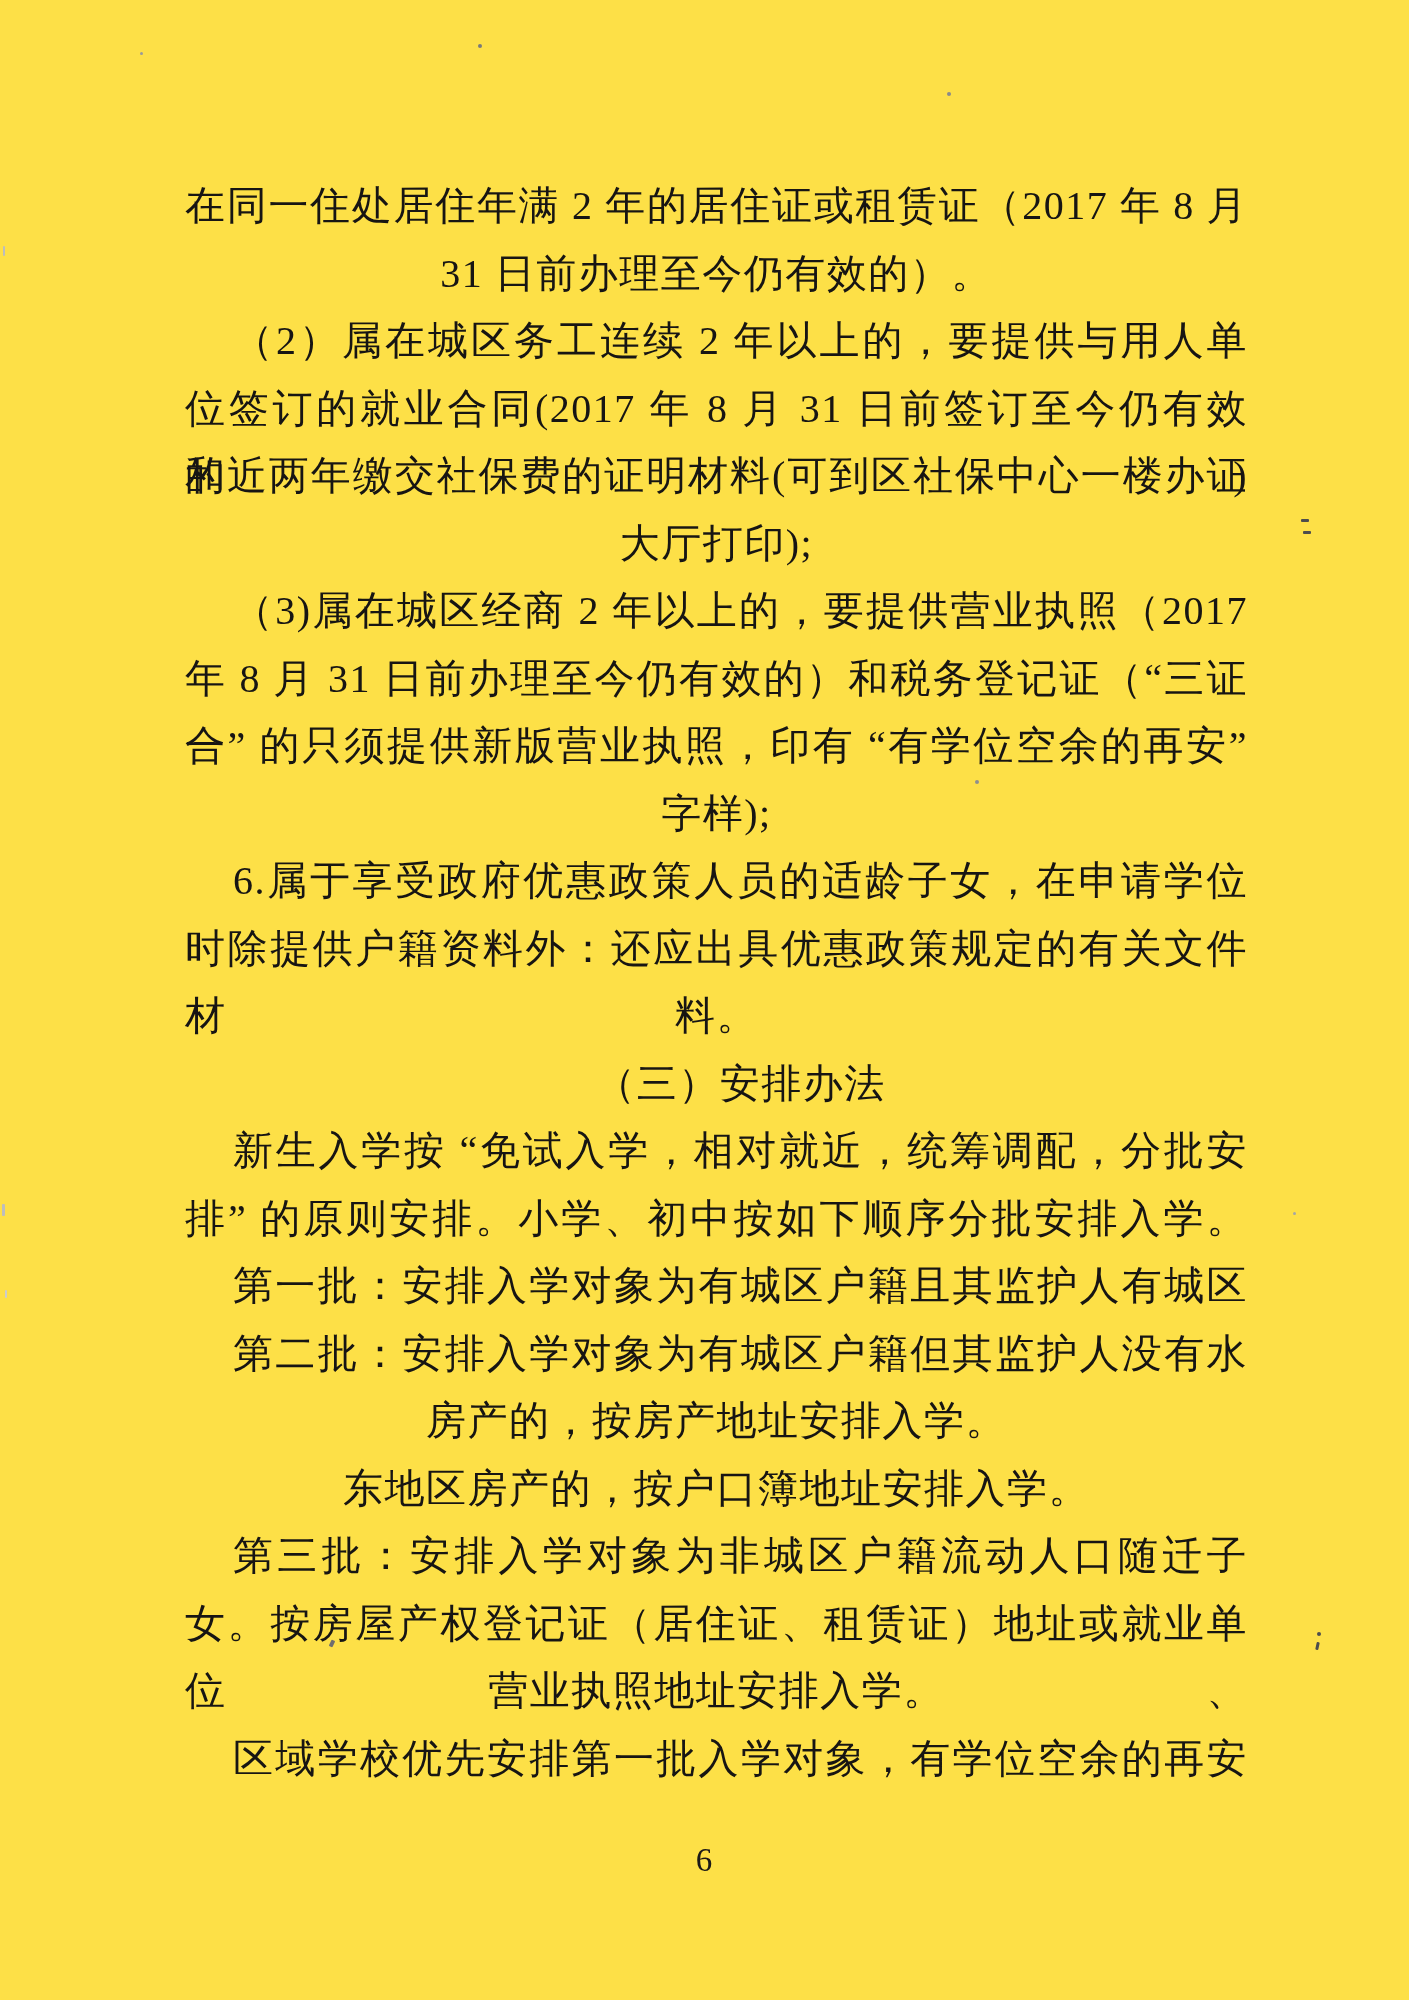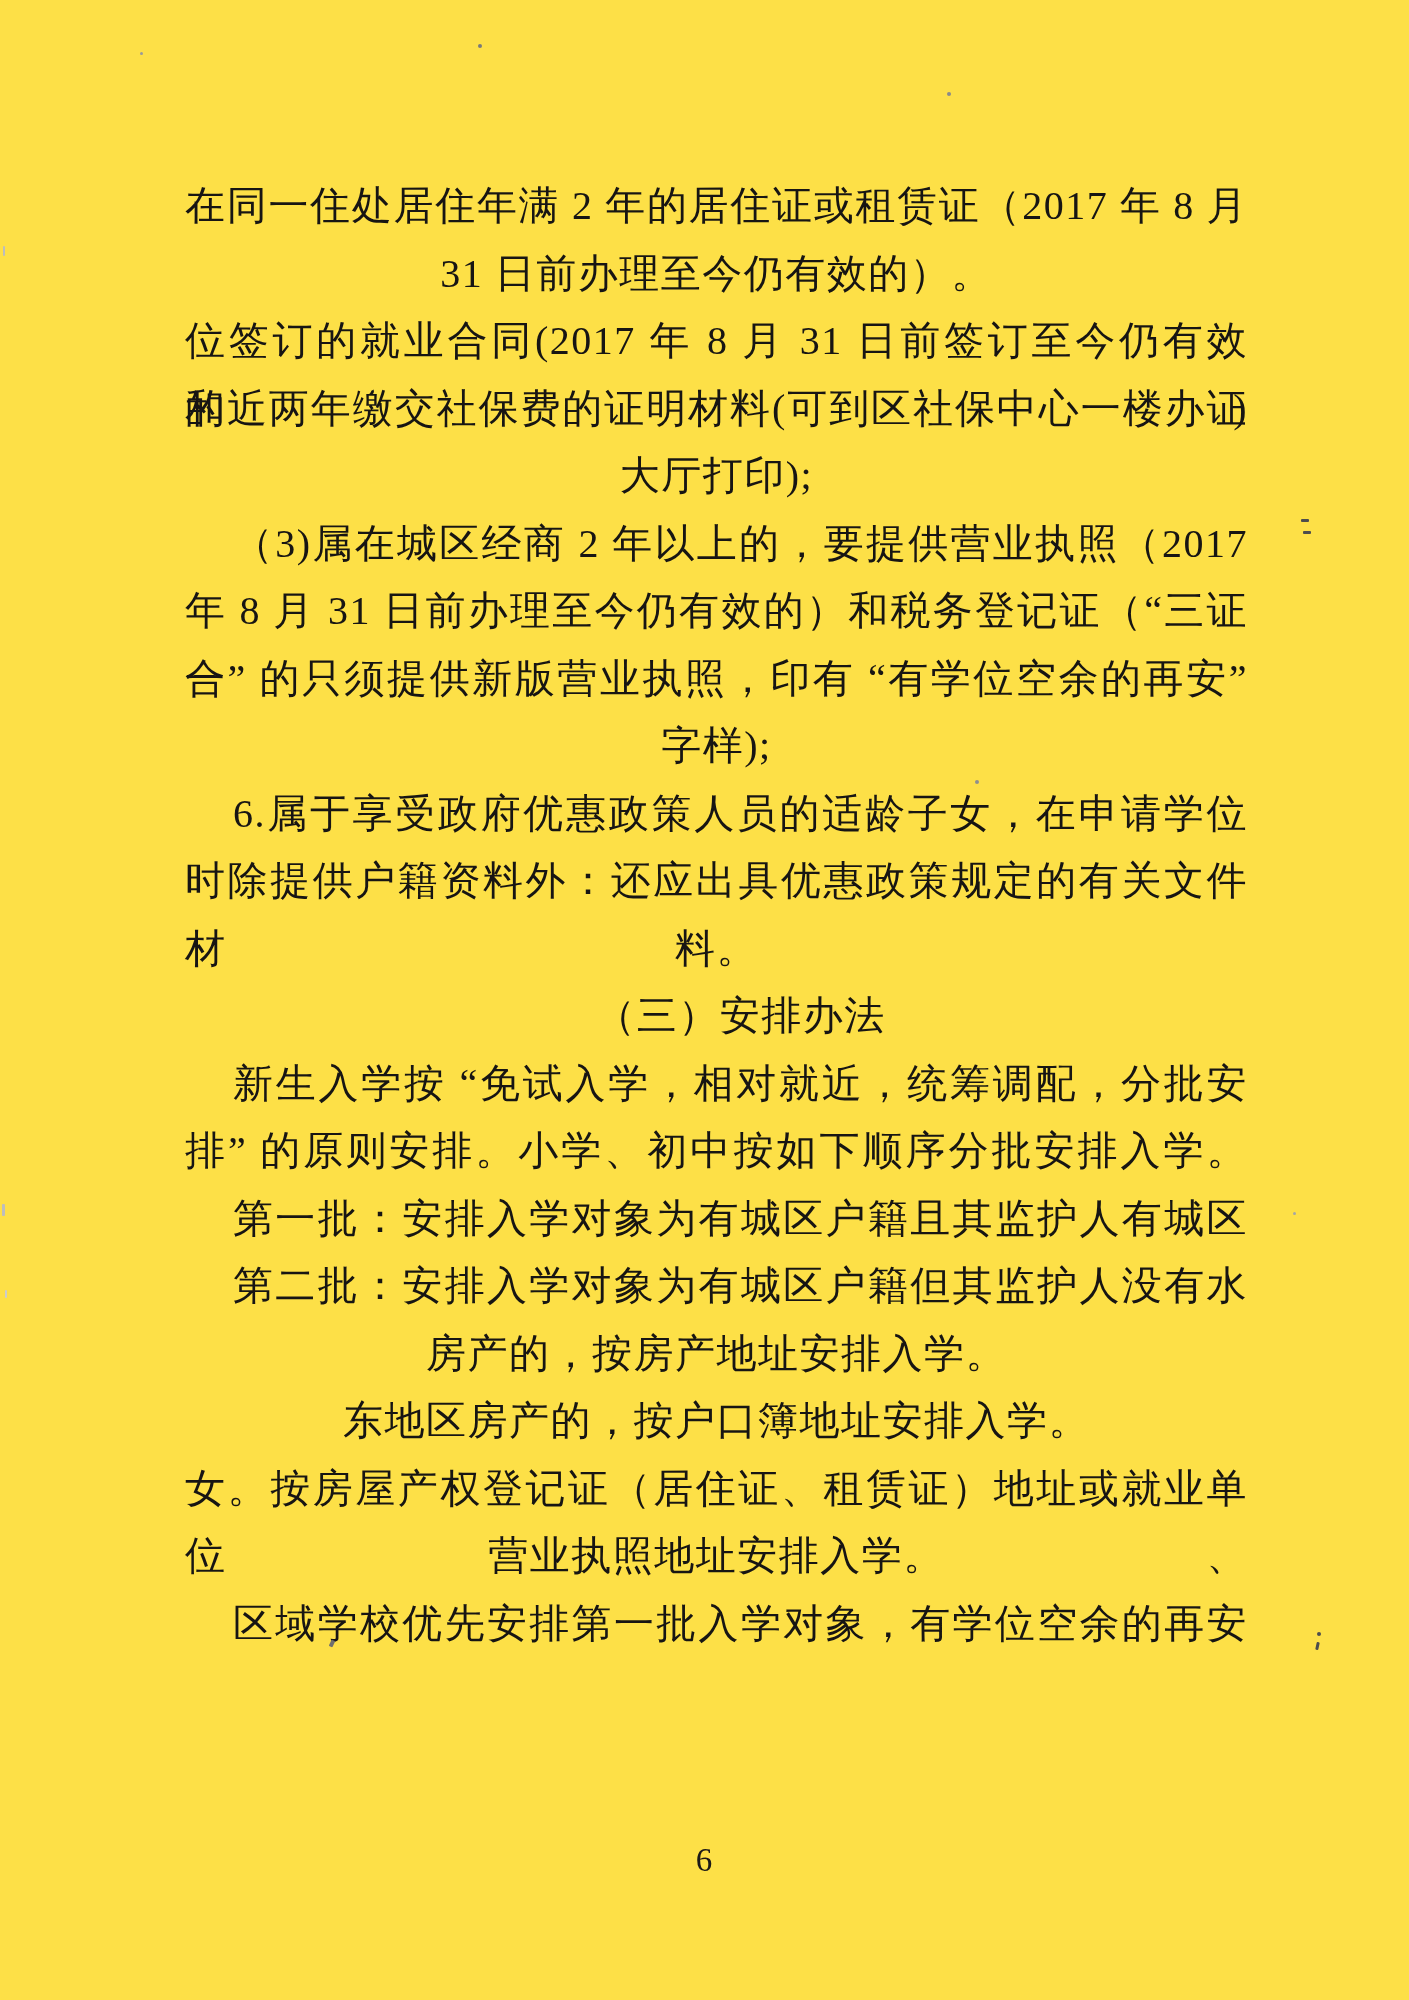--- a/index.html
+++ b/index.html
@@ -62,37 +62,39 @@
   .sp.bar { border-radius: 1px; }
 </style>
 </head>
 <body>
 
 <div class="page">
 
   <div class="textblock">
       <div class="line full"><span>在同一住处居住年满 2 年的居住证或租赁证（2017 年 8 月</span></div>
       <div class="line"><span>31 日前办理至今仍有效的）。</span></div>
+      <div class="line full ind"><span>（2）属在城区务工连续 2 年以上的，要提供与用人单</span></div>
       <div class="line full"><span>位签订的就业合同(2017 年 8 月 31 日前签订至今仍有效的)</span></div>
       <div class="line full"><span>和近两年缴交社保费的证明材料(可到区社保中心一楼办证</span></div>
       <div class="line"><span>大厅打印);</span></div>
       <div class="line full ind"><span>（3)属在城区经商 2 年以上的，要提供营业执照（2017</span></div>
       <div class="line full"><span>年 8 月 31 日前办理至今仍有效的）和税务登记证（“三证合</span></div>
       <div class="line full"><span>一” 的只须提供新版营业执照，印有 “有学位空余的再安”</span></div>
       <div class="line"><span>字样);</span></div>
       <div class="line full ind"><span>6.属于享受政府优惠政策人员的适龄子女，在申请学位</span></div>
       <div class="line full"><span>时除提供户籍资料外：还应出具优惠政策规定的有关文件材</span></div>
       <div class="line"><span>料。</span></div>
       <div class="line ind"><b>（三）安排办法</b></div>
       <div class="line full ind"><span>新生入学按 “免试入学，相对就近，统筹调配，分批安</span></div>
       <div class="line full"><span>排” 的原则安排。小学、初中按如下顺序分批安排入学。</span></div>
       <div class="line full ind"><b>第一批：</b><span>安排入学对象为有城区户籍且其监护人有城区</span></div>
       <div class="line full ind"><b>第二批：</b><span>安排入学对象为有城区户籍但其监护人没有水</span></div>
       <div class="line"><span>房产的，按房产地址安排入学。</span></div>
       <div class="line"><span>东地区房产的，按户口簿地址安排入学。</span></div>
+      <div class="line full ind"><b>第三批：</b><span>安排入学对象为非城区户籍流动人口随迁子</span></div>
       <div class="line full"><span>女。按房屋产权登记证（居住证、租赁证）地址或就业单位、</span></div>
       <div class="line"><span>营业执照地址安排入学。</span></div>
       <div class="line full ind"><span>区域学校优先安排第一批入学对象，有学位空余的再安</span></div>
     </div>
 
   <div class="pageno">6</div>
 
   <i class="sp" style="left:478px;top:44px;width:4px;height:4px;background:#7a7a7a;"></i>
   <i class="sp" style="left:947px;top:92px;width:4px;height:4px;background:#8a8a8a;"></i>
   <i class="sp" style="left:140px;top:52px;width:3px;height:3px;background:#9a9a9a;"></i>

